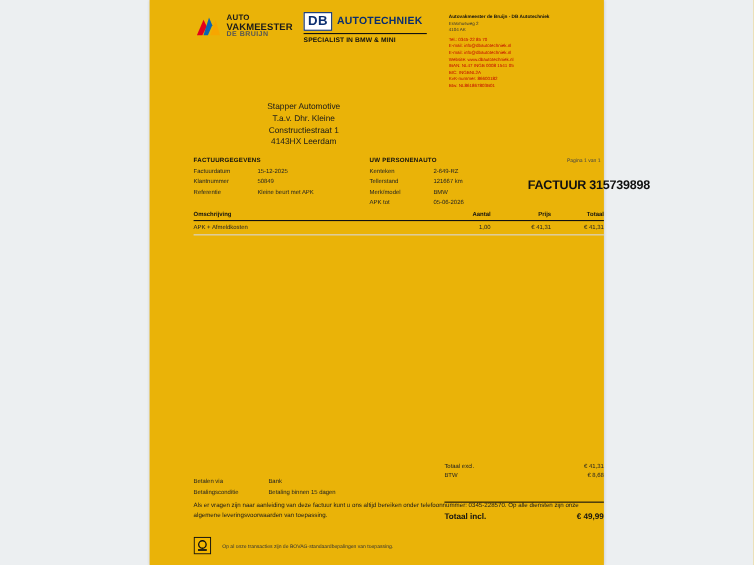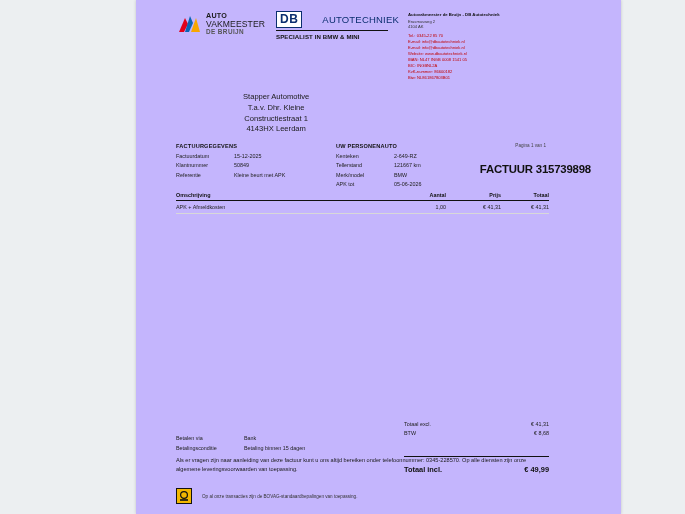--- a/index.html
+++ b/index.html
@@ -11,23 +11,23 @@
     width: 685px;
     height: 514px;
     font-family: "Liberation Sans", sans-serif;
     color: #1a1a1a;
     overflow: hidden;
   }
   .page {
     position: absolute;
     left: 136px;
     top: 0;
-    width: 485px;
+    width: 413px;
     height: 514px;
-    background: #c4b5fd;
+    background: #eab308;
     box-shadow: 0 0 3px rgba(0,0,0,0.18);
   }
   
   .header {
     position: absolute;
     left: 0; top: 0;
     width: 413px;
     height: 80px;
   }
   .logo-left {
@@ -47,54 +47,54 @@
     line-height: 1.05;
   }
   .ll1 {
     font-size: 7.2px;
     font-weight: bold;
     letter-spacing: .2px;
     color: #1b1b1b;
   }
   .ll2 {
     font-size: 8.6px;
-    font-weight: normal;
+    font-weight: bold;
     letter-spacing: .1px;
     color: #1b1b1b;
   }
   .ll3 {
     font-size: 6.4px;
     font-weight: bold;
     color: #555;
     letter-spacing: .4px;
   }
   .logo-db {
     position: absolute;
     left: 140px;
     top: 11px;
     width: 114px;
   }
   .db-row {
     display: flex;
     align-items: center;
-    gap: 20px;
+    gap: 4px;
   }
   .db-badge {
     background: #ffffff;
     border: 1.4px solid #0b2e6f;
     color: #0b2e6f;
     font-weight: bold;
     font-size: 12px;
     padding: 0 3px;
     line-height: 15px;
     letter-spacing: .5px;
   }
   .db-word {
     font-size: 9.5px;
-    font-weight: normal;
+    font-weight: bold;
     color: #0b2e6f;
     letter-spacing: .2px;
   }
   .db-rule {
     border-top: 1.1px solid #111;
     margin-top: 2px;
     width: 112px;
   }
   .db-sub {
     font-size: 6.1px;

